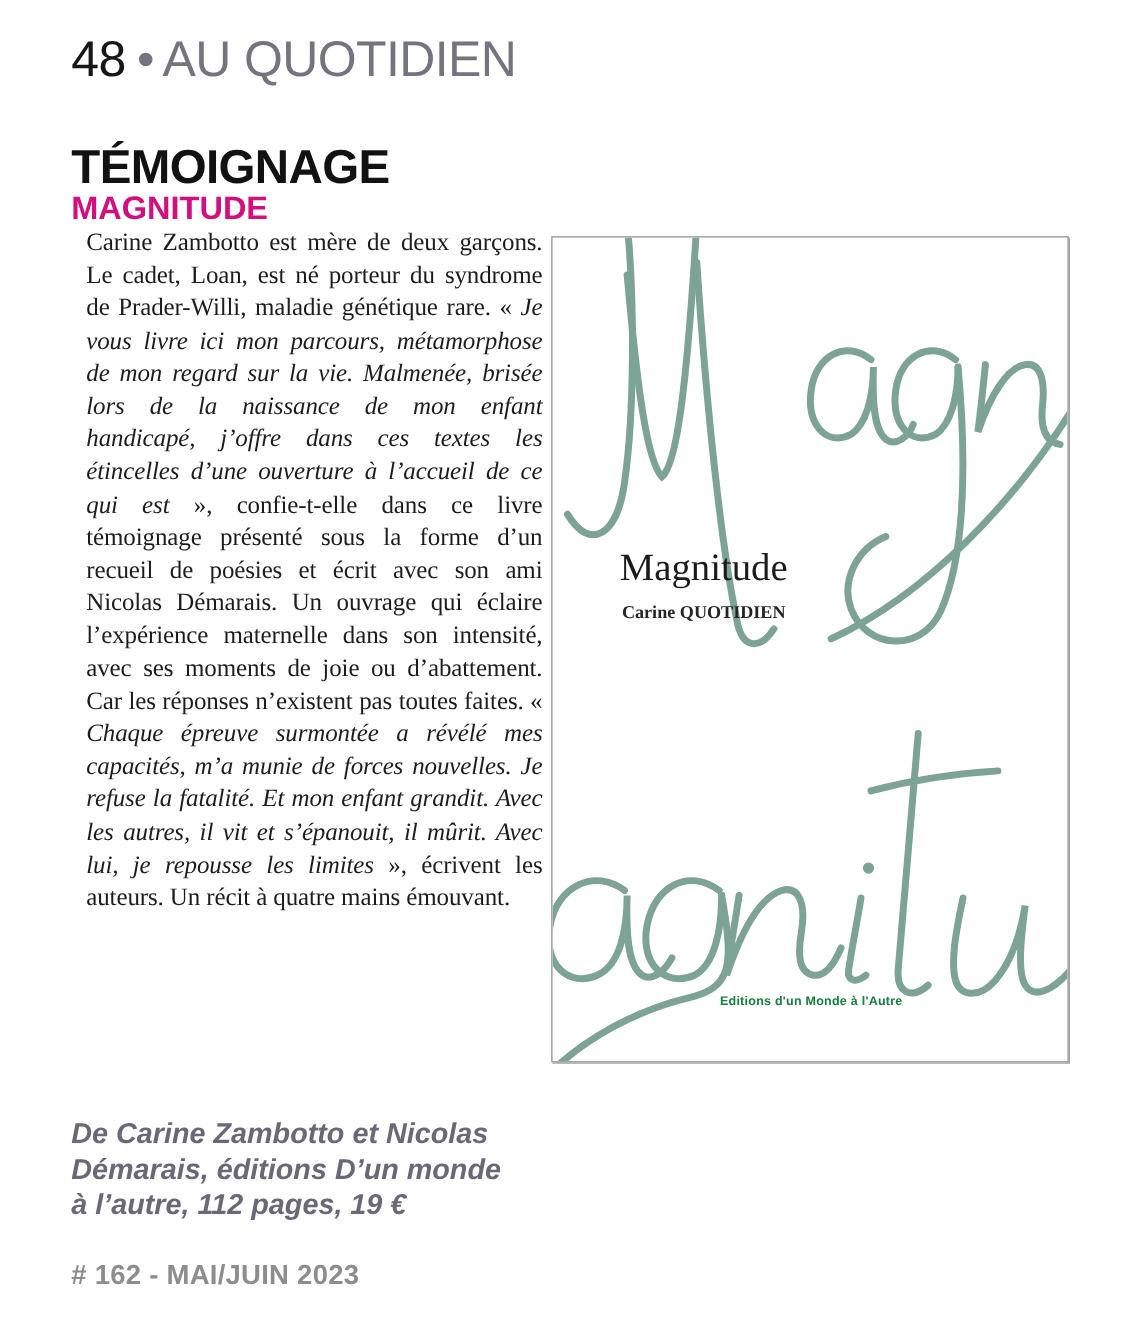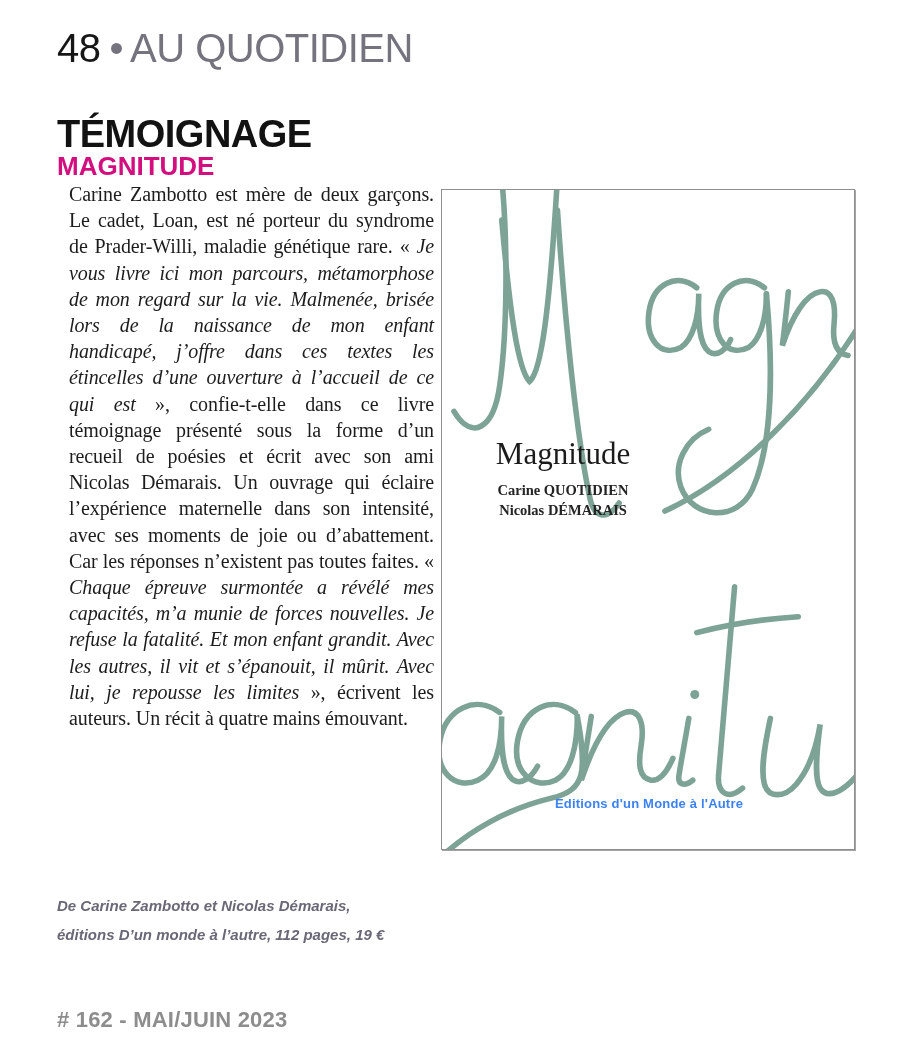--- a/index.html
+++ b/index.html
@@ -41,21 +41,21 @@
     font-size:20px;line-height:26.2px;color:var(--body-ink);
     text-align:justify;
     hyphens:auto;-webkit-hyphens:auto;
     letter-spacing:-0.1px;
     font-family:Liberation Serif, serif;
   }
   .body-copy .it{font-style:italic;}
   
   .credit{
     position:absolute;left:57px;top:892px;width:350px;
-    font-size:15px;line-height:28.5px;font-weight:700;font-style:italic;
+    font-size:23px;line-height:28.5px;font-weight:700;font-style:italic;
     color:var(--credit);
   }
   
   .issue{
     position:absolute;left:57px;top:1007px;
     font-size:22px;font-weight:700;color:var(--footer);letter-spacing:0.2px;
   }
   
   .cover{
     position:absolute;left:441px;top:189px;width:414px;height:661px;
@@ -70,21 +70,21 @@
     position:absolute;left:0;top:246px;width:242px;text-align:center;
     font-family:"Liberation Serif",serif;font-size:31px;color:#1b1b1b;
   }
   .cover-authors{
     position:absolute;left:0;top:291px;width:242px;text-align:center;
     font-family:"Liberation Serif",serif;font-size:14.5px;font-weight:700;
     line-height:19.5px;color:#242424;
   }
   .cover-publisher{
     position:absolute;left:0;top:606px;width:414px;text-align:center;
-    font-size:13px;font-weight:700;letter-spacing:0.2px;color:#3b82f6;
+    font-size:10px;font-weight:700;letter-spacing:0.2px;color:#15803d;
   }
 </style>
 </head>
 <body>
 
 <div class="page">
 
   <header class="masthead">
     <span class="pagenum">48</span><span class="bullet">•</span><span class="section">AU QUOTIDIEN</span>
   </header>
@@ -118,20 +118,19 @@
         <path d="M 248 530 C 244 554 240 574 238 588 C 237 596 243 599 252 592"></path>
         <circle cx="254" cy="506" r="4.5"></circle>
         <path d="M 294 398 C 288 468 282 540 278 586 C 276 606 288 612 302 600"></path>
         <path d="M 256 444 C 290 435 326 430 358 428"></path>
         <path d="M 330 530 C 324 558 320 582 324 596 C 328 610 344 610 356 596 C 368 582 376 560 380 536 C 376 566 374 590 380 600 C 387 611 402 605 418 586"></path>
       </g>
     </svg>
     <div class="cover-title">Magnitude</div>
     <div class="cover-authors">
       <div>Carine QUOTIDIEN</div>
-      <div>Nicolas DÉMARAIS</div>
     </div>
     <div class="cover-publisher">Editions d'un Monde à l'Autre</div>
   </aside>
 
   <footer class="issue"># 162 - MAI/JUIN 2023</footer>
 
 </div>
 
 </body></html>

